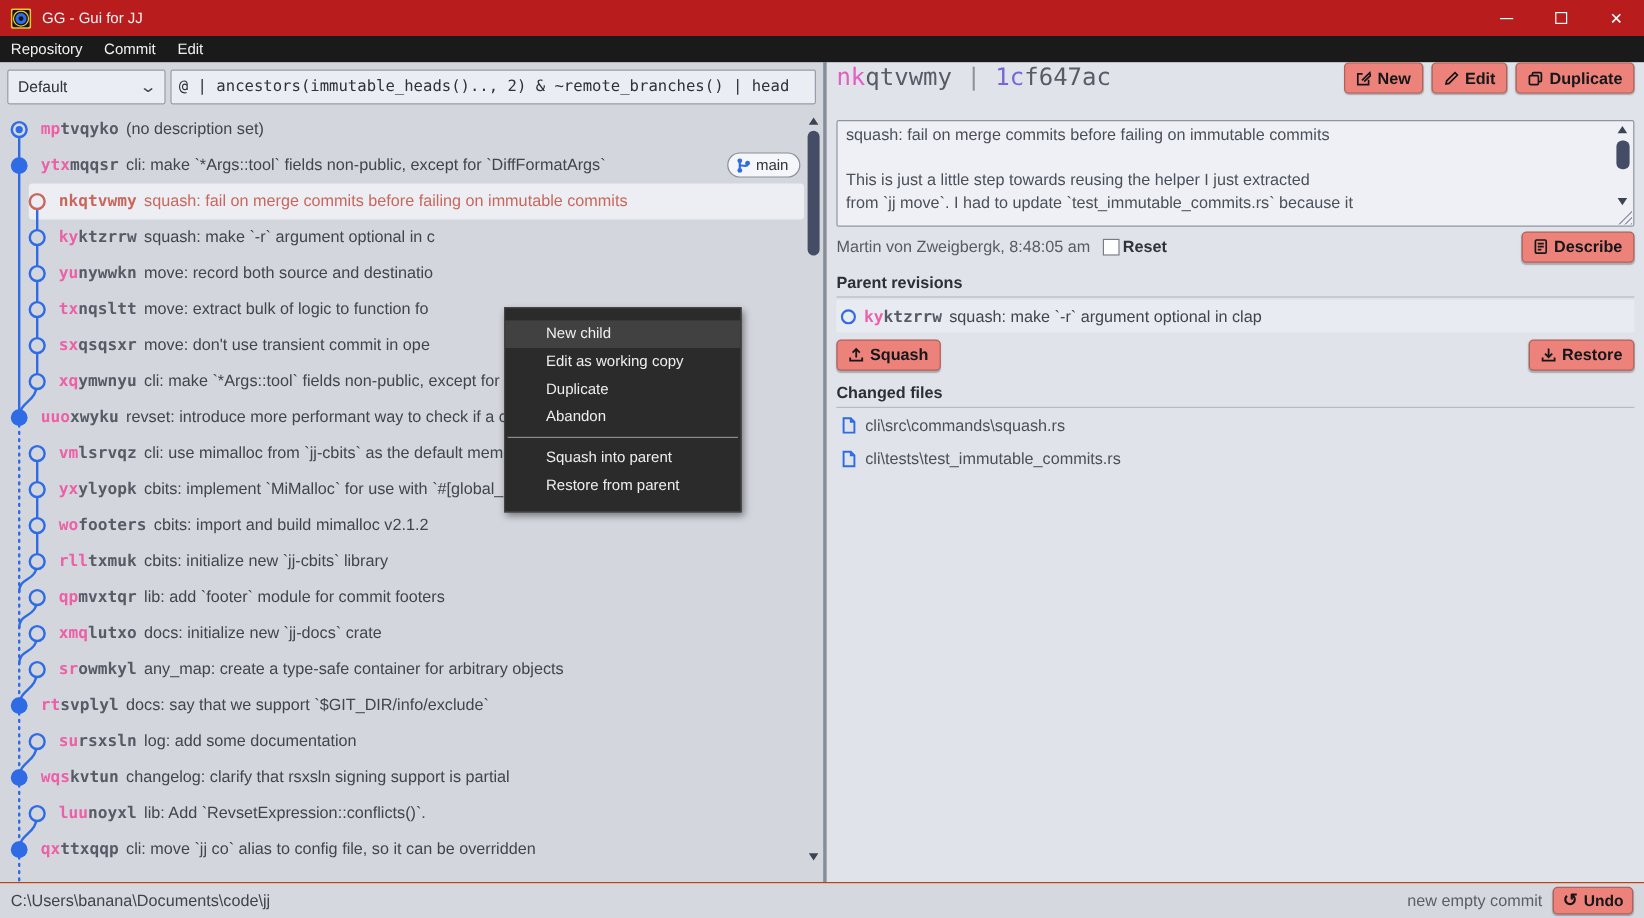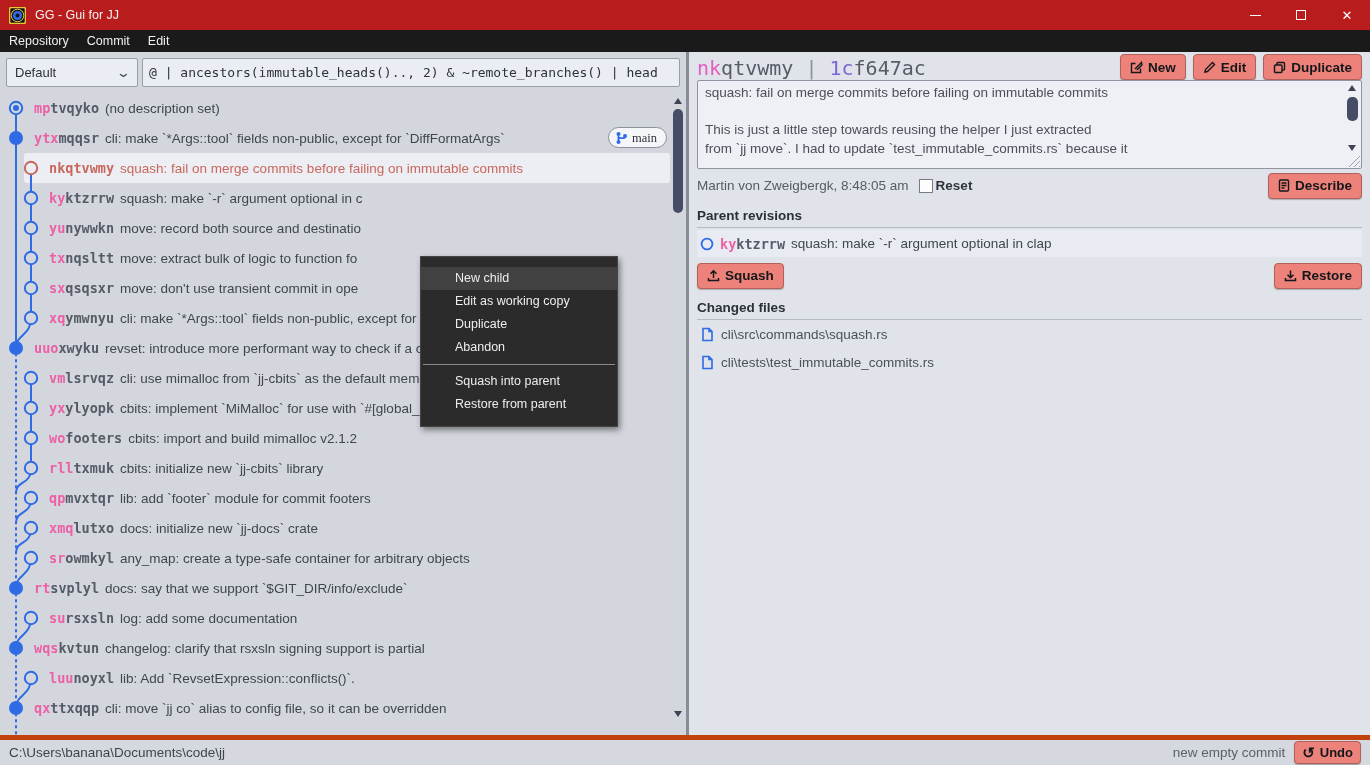--- a/index.html
+++ b/index.html
@@ -43,37 +43,37 @@
   .log-row.lane0 { padding-left:10px; }
   .log-row.lane1 { padding-left:25px; }
   .log-row.selected { background:#eceef4; color:#c8685c; }
   .log-row .cid { font-family:"DejaVu Sans Mono", monospace; font-weight:bold; font-size:13.5px; }
   .log-row .cid-p { color:#ed5fa7; }
   .log-row .cid-r { color:#565b66; }
   .log-row.selected .cid-p, .log-row.selected .cid-r { color:#c8685c; }
   .log-row .desc { margin-left:6px; }
   .branch-pill { position:absolute; right:3px; top:4px; height:21px; border:1px solid #8a8f99; border-radius:11px;
     background:#f4f6f9; display:flex; align-items:center; padding:0 9px 0 6px; gap:4px;
-    font-family:Liberation Serif, serif; font-size:12.5px; color:#2e3239; }
+    font-family:Liberation Sans, sans-serif; font-size:12.5px; color:#2e3239; }
   .graph-svg { position:absolute; left:0; top:0; pointer-events:none; }
 
   
   .v-scroll { position:absolute; right:0; top:0; width:15px; height:100%; }
   .tri-up { position:absolute; left:3px; width:0; height:0; border-left:4.5px solid transparent; border-right:4.5px solid transparent; border-bottom:6px solid #3c4352; }
   .tri-down { position:absolute; left:3px; width:0; height:0; border-left:4.5px solid transparent; border-right:4.5px solid transparent; border-top:6px solid #3c4352; }
   .v-thumb { position:absolute; left:2px; width:10px; border-radius:5px; background:#454d66; }
 
   
   .btn { display:inline-flex; align-items:center; gap:5px; background:#ec8279; border:1px solid #b2605a;
     border-radius:4px; color:#15171a; font-weight:bold; font-size:13.5px; padding:0 9px; height:26px;
     box-shadow:0 1px 1px rgba(0,0,0,0.25); }
   .btn svg { flex:none; }
 
   
-  .detail-header { height:28px; display:flex; align-items:flex-end; }
+  .detail-header { height:48px; display:flex; align-items:flex-start; }
   .detail-id { font-family:"DejaVu Sans Mono", monospace; font-size:20px; color:#8d929c; }
   .detail-id .chg-p { color:#e25fc0; } .detail-id .chg-r { color:#565b66; }
   .detail-id .com-p { color:#7964d8; } .detail-id .com-r { color:#565b66; }
   .hdr-btns { margin-left:auto; display:flex; gap:7px; }
 
   .desc-box { position:relative; height:89px; background:#eef0f6; border:1px solid #8f95a0; border-radius:2px;
     font-size:13.5px; color:#4b5058; line-height:18.5px; padding:3px 22px 3px 7px; white-space:pre-wrap; overflow:hidden; }
   .ta-scroll { position:absolute; top:1px; right:1px; width:17px; bottom:18px; }
   .ta-scroll .tri-up { left:4px; top:5px; }
   .ta-scroll .tri-down { left:4px; bottom:2px; }
@@ -95,21 +95,21 @@
   .file-row { height:28px; display:flex; align-items:center; gap:7px; font-size:13.5px; color:#4b5058; padding-left:4px; }
 
   
   .context-menu { position:absolute; left:420px; top:164px; width:198px; background:#2b2b2b; border:1px solid #454545;
     box-shadow:2px 3px 6px rgba(0,0,0,0.45); padding:10px 0; z-index:10; }
   .cm-item { height:23px; line-height:23px; padding-left:34px; font-size:12.5px; color:#eeeeee; }
   .cm-item.hl { background:#414141; }
   .cm-sep { height:1px; background:#8a8a8a; margin:5px 2px; }
 
   
-  .statusbar { height:30px; border-top:5px solid #c2410c; background:#d5d8df; display:flex; align-items:center; padding:0 9px; }
+  .statusbar { height:30px; border-top:1px solid #c2410c; background:#d5d8df; display:flex; align-items:center; padding:0 9px; }
   .status-path { font-size:13.5px; color:#3f444c; }
   .status-right { margin-left:auto; display:flex; align-items:center; gap:9px; }
   .status-msg { font-size:13.5px; color:#5a5f68; }
   .btn.small { height:23px; padding:0 7px; font-size:13px; }
   .undo-glyph { font-size:15px; font-weight:bold; line-height:1; }
 </style>
 </head>
 <body>
 
 <div class="titlebar">

